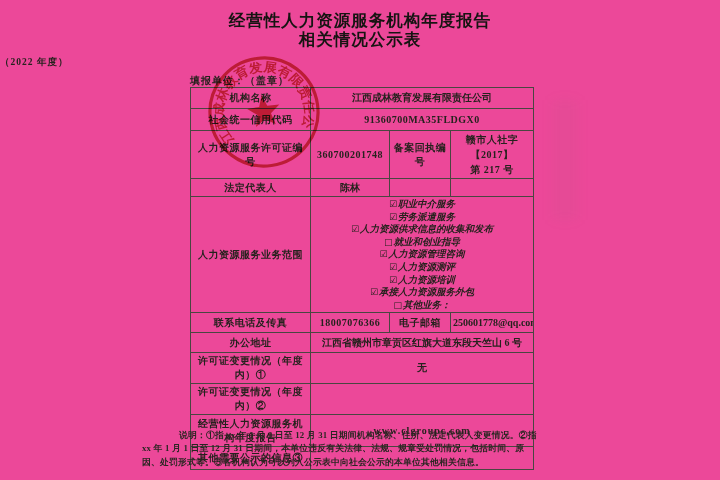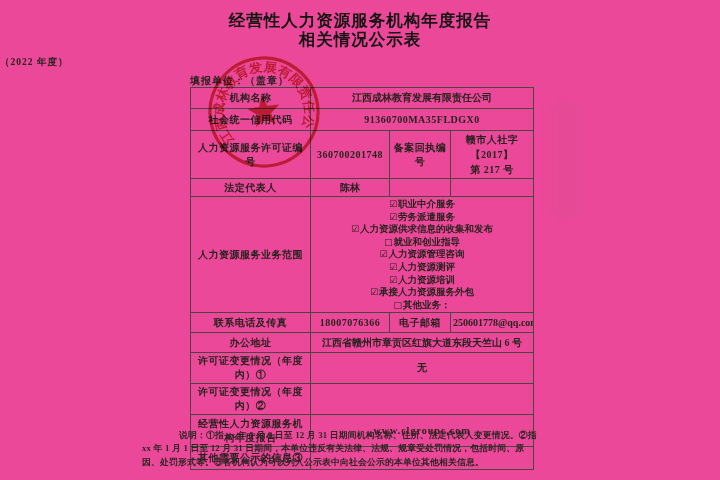--- a/index.html
+++ b/index.html
@@ -34,21 +34,21 @@
     text-align:center;vertical-align:middle;
     padding:1px 2px;overflow:hidden;
   }
   td.lbl{font-size:9.5px;letter-spacing:0.5px;}
   tr.h21{height:21px;} tr.h22{height:22px;} tr.h35{height:35px;}
   tr.h18{height:18px;} tr.h115{height:115px;} tr.h20{height:20px;}
   tr.h19{height:19px;padding-left:28px;} tr.h16{height:16px;} tr.h32{height:32px;} tr.h23{height:23px;}
   td.num{font-size:9.5px;letter-spacing:0.5px;}
   td.email{font-size:8.5px;}
   .receipt{font-size:9px;line-height:15px;letter-spacing:0.5px;margin-left:15px;}
-  td.svc-cell{text-align:left;vertical-align:middle;padding-left:4px;}
+  td.svc-cell{text-align:left;vertical-align:middle;padding-left:4px;font-style:italic;}
   .svc{font-size:9.5px;line-height:12.6px;white-space:nowrap;}
   .svc .mark{font-family:"DejaVu Sans", sans-serif;font-size:9px;margin-right:1px;}
   td.site{vertical-align:top;padding-top:4px;font-size:9.5px;letter-spacing:1px;}
   
   .notes{
     position:absolute;left:142px;top:429px;width:408px;
     font-weight:700;font-size:8.8px;line-height:13.4px;color:#2a2622;
     letter-spacing:0.2px;
   }
   .notes .first{padding-left:37px;}

